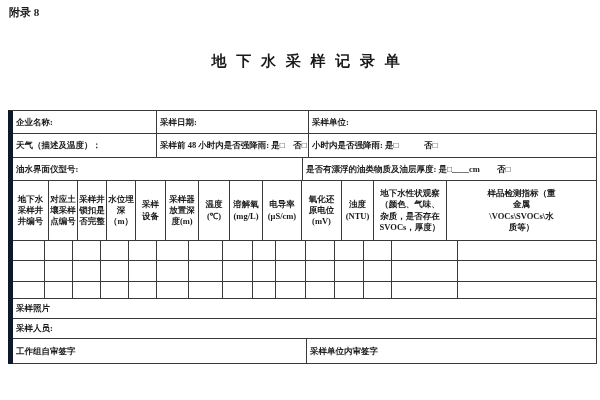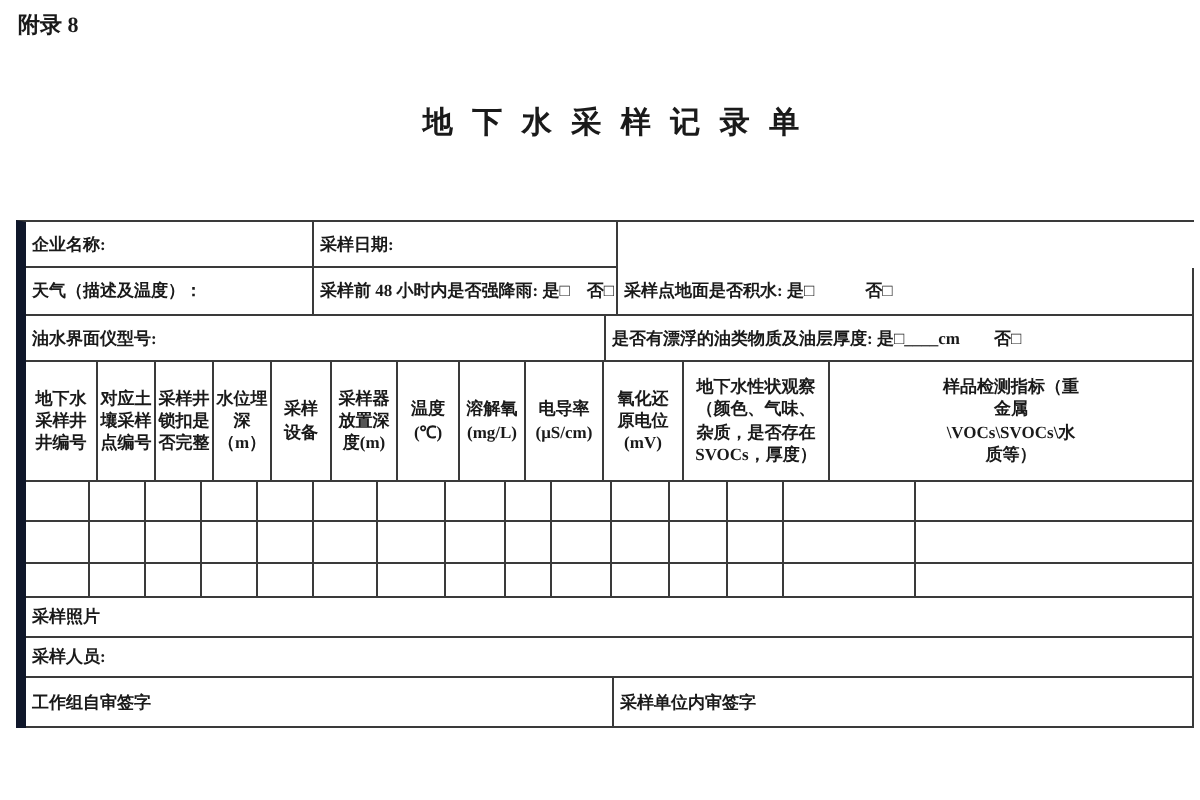--- a/index.html
+++ b/index.html
@@ -44,26 +44,27 @@
 <div class="page">
 
   <div class="appendix">附录 8</div>
   <div class="title">地 下 水 采 样 记 录 单</div>
 
   <div class="form">
 
     <div class="row">
       <div class="cell h23 iw1">企业名称:</div>
       <div class="cell h23 iw2">采样日期:</div>
+      <div class="cell h23 fl">采样单位:</div>
     </div>
 
     <div class="row">
       <div class="cell h24 iw1">天气（描述及温度）：</div>
       <div class="cell h24 iw2">采样前 48 小时内是否强降雨: 是□　否□</div>
-      <div class="cell h24 fl">采样点地面是否积水: 是□　　　否□</div>
+      <div class="cell h24 fl">小时内是否强降雨: 是□　　　否□</div>
     </div>
 
     <div class="row">
       <div class="cell h23 ow1">油水界面仪型号:</div>
       <div class="cell h23 fl">是否有漂浮的油类物质及油层厚度: 是□____cm　　否□</div>
     </div>
 
     <div class="row">
       <div class="cell hdr h60 hc1">地下水
 采样井
@@ -83,20 +84,22 @@
 度(m)</div>
       <div class="cell hdr h60 hc8">温度
 (℃)</div>
       <div class="cell hdr h60 hc11">溶解氧
 (mg/L)</div>
       <div class="cell hdr h60 hc10">电导率
 (μS/cm)</div>
       <div class="cell hdr h60 hc12">氧化还
 原电位
 (mV)</div>
+      <div class="cell hdr h60 hc13">浊度
+(NTU)</div>
       <div class="cell hdr h60 hc14">地下水性状观察
 （颜色、气味、
 杂质，是否存在
 SVOCs，厚度）</div>
       <div class="cell hdr h60 fl">样品检测指标（重
 金属
 \VOCs\SVOCs\水
 质等）</div>
     </div>
 

